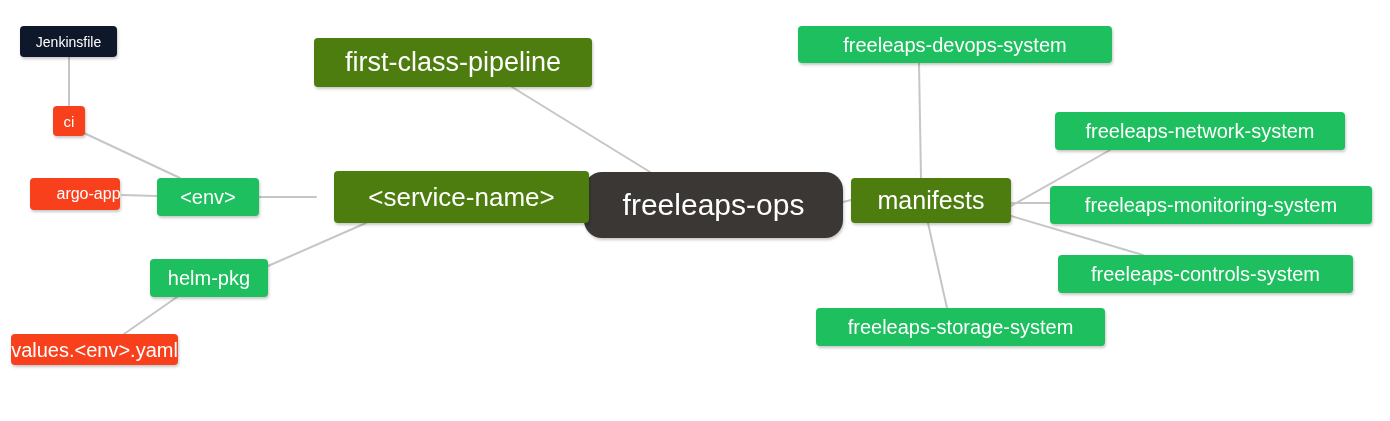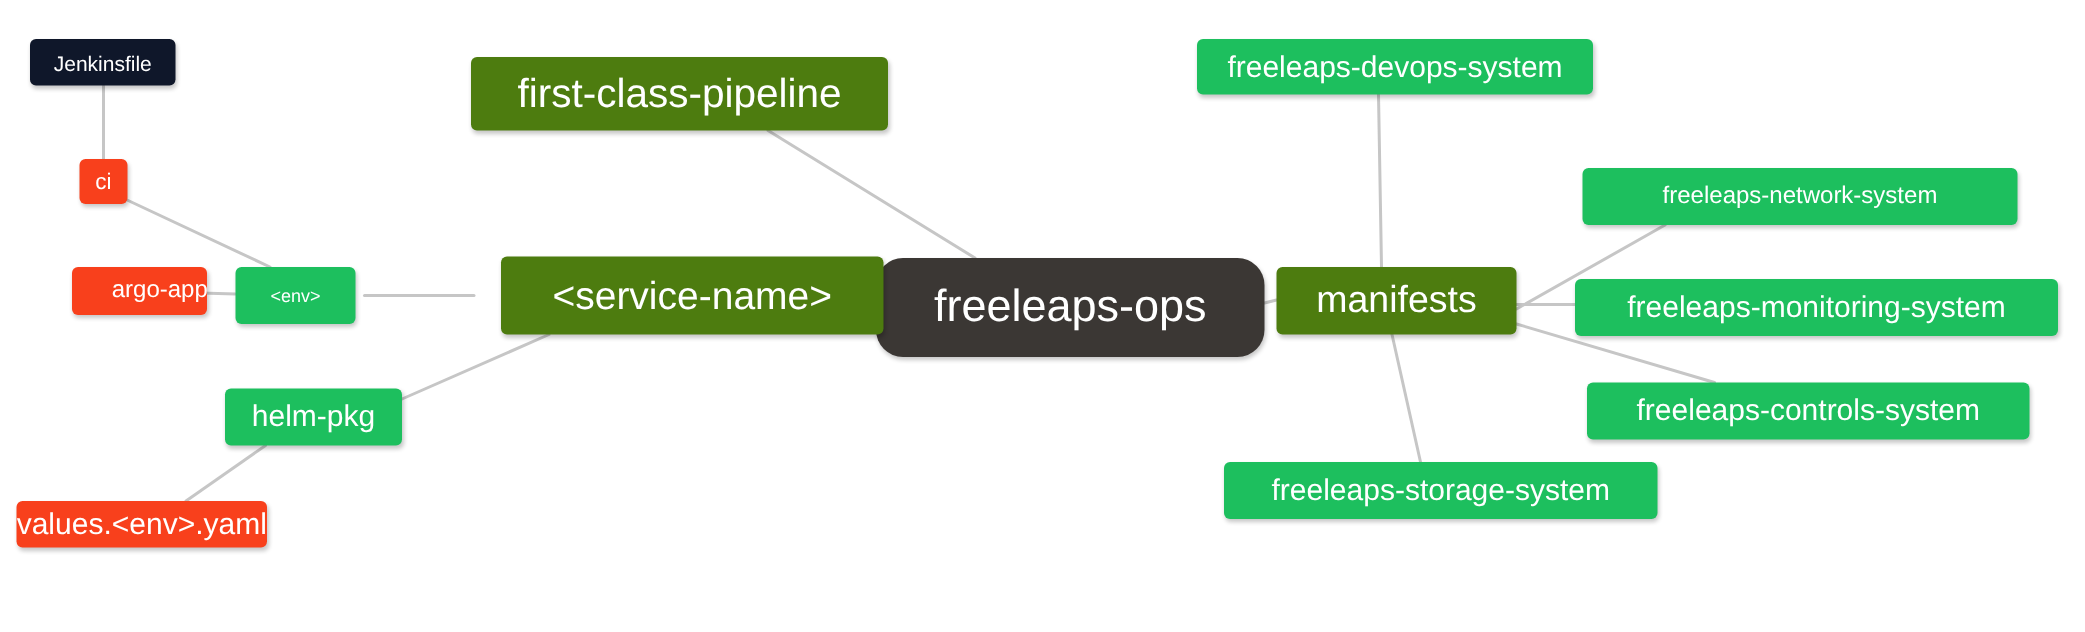--- a/index.html
+++ b/index.html
@@ -80,42 +80,42 @@
       </div>
       <div class="node c-blue" style="left: 316px; top: 171px; width: 255px; height: 52px; font-size: 26px; margin-left: 18px;">
         <span class="node-label">&lt;service-name&gt;</span>
       </div>
       <div class="node c-blue" style="left: 314px; top: 38px; width: 278px; height: 49px; font-size: 27px;">
         <span class="node-label">first-class-pipeline</span>
       </div>
       <div class="node c-blue" style="left: 851px; top: 178px; width: 160px; height: 45px; font-size: 25px;">
         <span class="node-label">manifests</span>
       </div>
-      <div class="node c-green" style="left: 157px; top: 178px; width: 80px; height: 38px; font-size: 12px;">
+      <div class="node c-green" style="left: 157px; top: 178px; width: 102px; height: 38px; font-size: 20px;">
         <span class="node-label">&lt;env&gt;</span>
       </div>
       <div class="node c-green" style="left: 150px; top: 259px; width: 118px; height: 38px; font-size: 20px;">
         <span class="node-label">helm-pkg</span>
       </div>
-      <div class="node c-red" style="left: 48px; top: 178px; width: 90px; height: 32px; font-size: 16px; padding-left: 37px;">
+      <div class="node c-red" style="left: 30px; top: 178px; width: 90px; height: 32px; font-size: 16px; padding-left: 37px;">
         <span class="node-label">argo-app</span>
       </div>
       <div class="node c-red" style="left: 11px; top: 334px; width: 167px; height: 31px; font-size: 20px;">
         <span class="node-label">values.&lt;env&gt;.yaml</span>
       </div>
       <div class="node c-red" style="left: 53px; top: 106px; width: 32px; height: 30px; font-size: 15px;">
         <span class="node-label">ci</span>
       </div>
       <div class="node c-orange" style="left: 20px; top: 26px; width: 97px; height: 31px; font-size: 14px;">
         <span class="node-label">Jenkinsfile</span>
       </div>
-      <div class="node c-green" style="left: 798px; top: 26px; width: 264px; height: 37px; font-size: 20px;">
+      <div class="node c-green" style="left: 798px; top: 26px; width: 314px; height: 37px; font-size: 20px;">
         <span class="node-label">freeleaps-devops-system</span>
       </div>
-      <div class="node c-green" style="left: 1055px; top: 112px; width: 290px; height: 38px; font-size: 16px;">
+      <div class="node c-green" style="left: 1055px; top: 112px; width: 290px; height: 38px; font-size: 20px;">
         <span class="node-label">freeleaps-network-system</span>
       </div>
       <div class="node c-green" style="left: 1050px; top: 186px; width: 322px; height: 38px; font-size: 20px;">
         <span class="node-label">freeleaps-monitoring-system</span>
       </div>
       <div class="node c-green" style="left: 1058px; top: 255px; width: 295px; height: 38px; font-size: 20px;">
         <span class="node-label">freeleaps-controls-system</span>
       </div>
       <div class="node c-green" style="left: 816px; top: 308px; width: 289px; height: 38px; font-size: 20px; justify-content: center;">
         <span class="node-label">freeleaps-storage-system</span>

